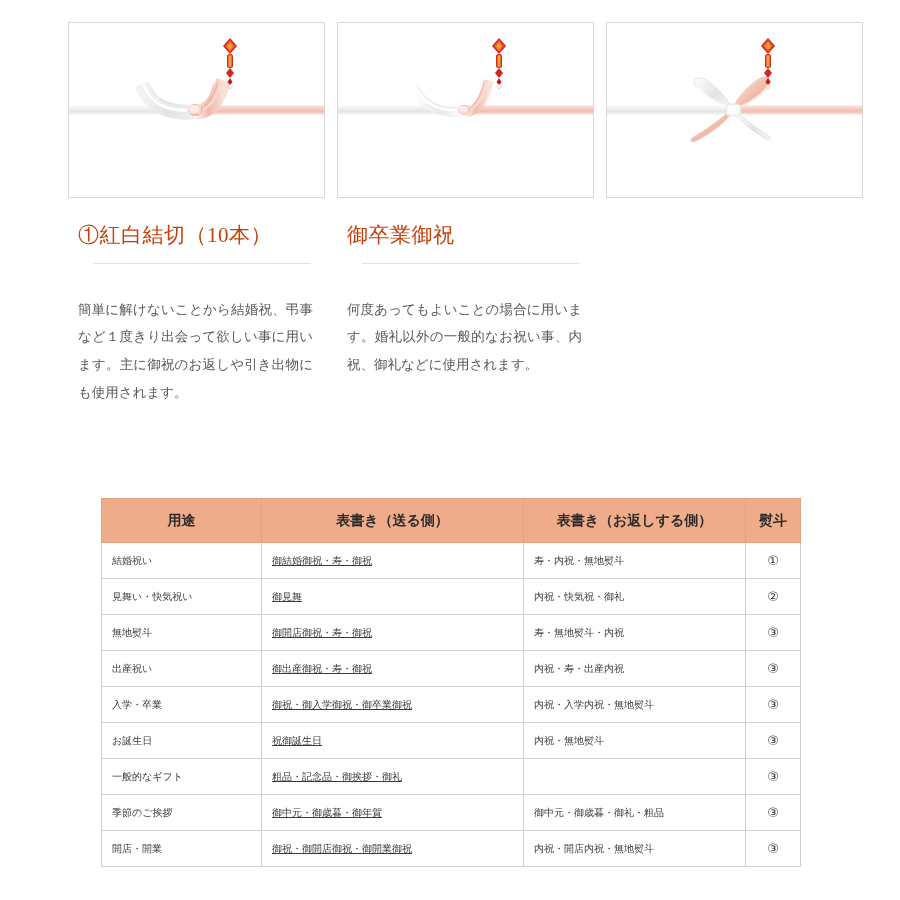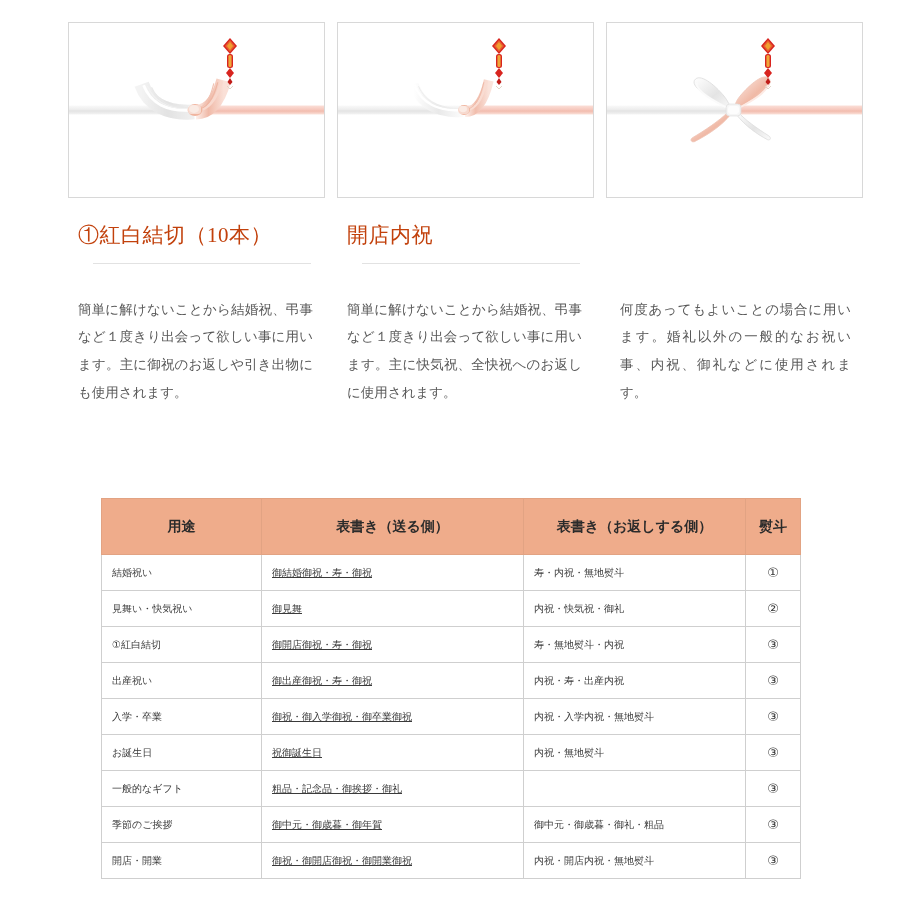--- a/index.html
+++ b/index.html
@@ -162,21 +162,21 @@
     color: #3a3a3a;
     vertical-align: middle;
     overflow: hidden;
     white-space: nowrap;
   }
   table.noshi-table thead th {
     background: #efac8b;
     color: #2b2b2b;
     font-weight: 700;
     text-align: center;
-    height: 56px;
+    height: 44px;
     font-size: 14px;
     border-color: #e2a383;
   }
   table.noshi-table tbody td.c-use    { text-align: left; }
   table.noshi-table tbody td.c-send   { text-align: left; text-decoration: underline; }
   table.noshi-table tbody td.c-return { text-align: left; }
   table.noshi-table tbody td.c-noshi  { text-align: center; font-size: 13px; }
 
   col.w-use    { width: 160px; }
   col.w-send   { width: 262px; }
@@ -338,31 +338,28 @@
     </div>
   </div>
 </div>
 
 <div class="titles-row">
   <div class="title-col">
     <div class="noshi-title">①紅白結切（10本）</div>
     <div class="title-rule"></div>
   </div>
   <div class="title-col">
-    <div class="noshi-title">開店内祝</div>
+    <div class="noshi-title">御卒業御祝</div>
     <div class="title-rule"></div>
   </div>
 </div>
 
 <div class="desc-row">
   <div class="desc-col">
     <p class="desc-text">簡単に解けないことから結婚祝、弔事など１度きり出会って欲しい事に用います。主に御祝のお返しや引き出物にも使用されます。</p>
-  </div>
-  <div class="desc-col">
-    <p class="desc-text">簡単に解けないことから結婚祝、弔事など１度きり出会って欲しい事に用います。主に快気祝、全快祝へのお返しに使用されます。</p>
   </div>
   <div class="desc-col">
     <p class="desc-text">何度あってもよいことの場合に用います。婚礼以外の一般的なお祝い事、内祝、御礼などに使用されます。</p>
   </div>
 </div>
 
 <div class="table-wrap">
   <table class="noshi-table">
     <colgroup>
       <col class="w-use">
@@ -385,21 +382,21 @@
         <td class="c-return">寿・内祝・無地熨斗</td>
         <td class="c-noshi">①</td>
       </tr>
       <tr>
         <td class="c-use">見舞い・快気祝い</td>
         <td class="c-send">御見舞</td>
         <td class="c-return">内祝・快気祝・御礼</td>
         <td class="c-noshi">②</td>
       </tr>
       <tr>
-        <td class="c-use">①紅白結切</td>
+        <td class="c-use">無地熨斗</td>
         <td class="c-send">御開店御祝・寿・御祝</td>
         <td class="c-return">寿・無地熨斗・内祝</td>
         <td class="c-noshi">③</td>
       </tr>
       <tr>
         <td class="c-use">出産祝い</td>
         <td class="c-send">御出産御祝・寿・御祝</td>
         <td class="c-return">内祝・寿・出産内祝</td>
         <td class="c-noshi">③</td>
       </tr>

